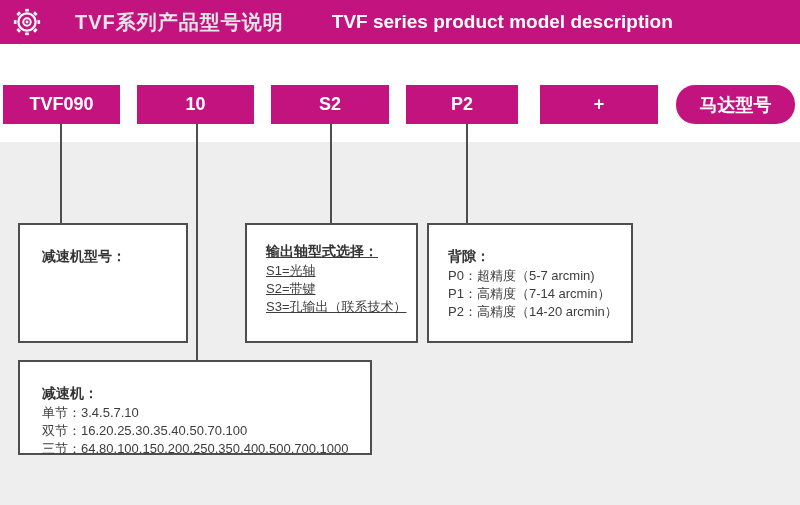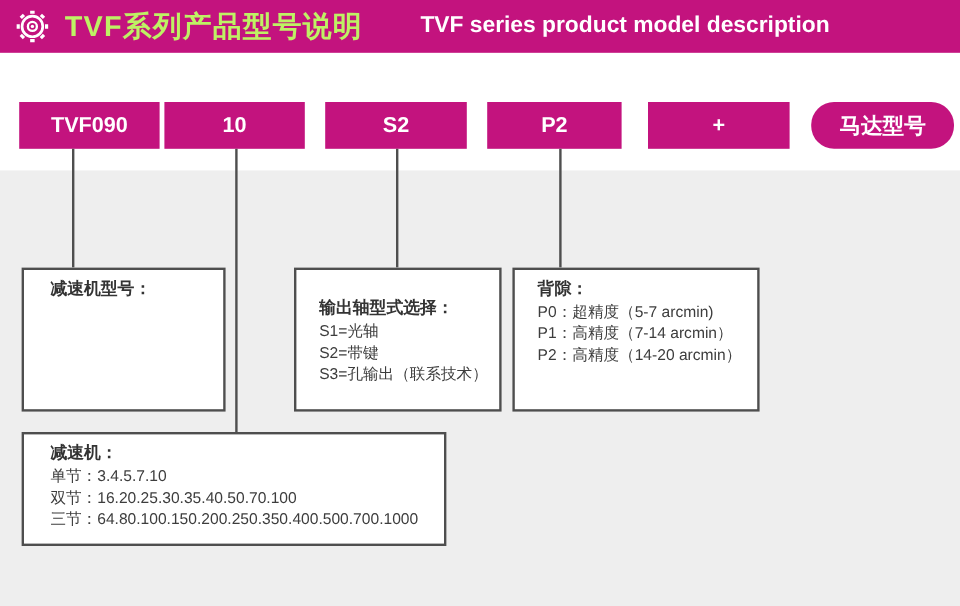--- a/index.html
+++ b/index.html
@@ -8,60 +8,60 @@
     font-family:"Liberation Sans","DejaVu Sans",sans-serif;
     -webkit-font-smoothing:antialiased;
   }
   
   .header{
     position:absolute;left:0;top:0;width:800px;height:44px;
     background:#c3137e;display:flex;align-items:center;
   }
   .gear{margin-left:12px;flex:0 0 auto;display:block;}
   .title-zh{
-    color:#bef264;font-weight:bold;font-size:24px;margin-left:12px;
+    color:#e5e5e5;font-weight:bold;font-size:20px;margin-left:33px;
     letter-spacing:1px;white-space:nowrap;
   }
   .title-en{
     color:#fff;font-weight:bold;font-size:19px;margin-left:48px;
     white-space:nowrap;
   }
   
   .seg{
     position:absolute;top:85px;height:39px;background:#c3137e;
     color:#fff;font-weight:bold;font-size:18px;
     display:flex;align-items:center;justify-content:center;
     white-space:nowrap;
   }
-  .seg1{left:16px;width:117px;}
+  .seg1{left:3px;width:117px;}
   .seg2{left:137px;width:117px;}
   .seg3{left:271px;width:118px;}
   .seg4{left:406px;width:112px;}
   .seg5{left:540px;width:118px;}
   .seg6{left:676px;width:119px;border-radius:19px;}
   
   .panel{position:absolute;left:0;top:142px;width:800px;height:363px;background:#eeeeee;}
   
   .vline{position:absolute;width:2px;background:#4e4e4e;top:124px;}
   .l1{left:60px;height:99px;}
   .l2{left:196px;height:236px;}
   .l3{left:330px;height:99px;}
   .l4{left:466px;height:99px;}
   
   .box{
     position:absolute;background:#ffffff;border:2px solid #4e4e4e;
     box-sizing:border-box;color:#3d3d3d;
   }
   .box-title{
     font-weight:bold;font-size:14px;color:#333333;
-    line-height:18px;margin:0 0 2px 0;white-space:nowrap;
+    line-height:18px;margin:16px 0 2px 0;white-space:nowrap;
   }
   .box-row{font-size:13px;line-height:18px;white-space:nowrap;color:#3d3d3d;}
   .box1{left:18px;top:223px;width:170px;height:120px;padding:6px 0 0 22px;}
-  .box2{left:245px;top:223px;width:173px;height:120px;padding:22px 0 0 19px;}
+  .box2{left:245px;top:223px;width:173px;height:120px;padding:1px 0 0 19px;text-decoration:underline;}
   .box3{left:427px;top:223px;width:206px;height:120px;padding:6px 16px 0 19px;}
   .box4{left:18px;top:360px;width:354px;height:95px;padding:6px 0 0 22px;}
   .cols{display:flex;}
   .col1{width:73px;flex:0 0 auto;}
   .col2{flex:1 1 auto;}
 </style>
 </head>
 <body>
 
 <div class="header">

